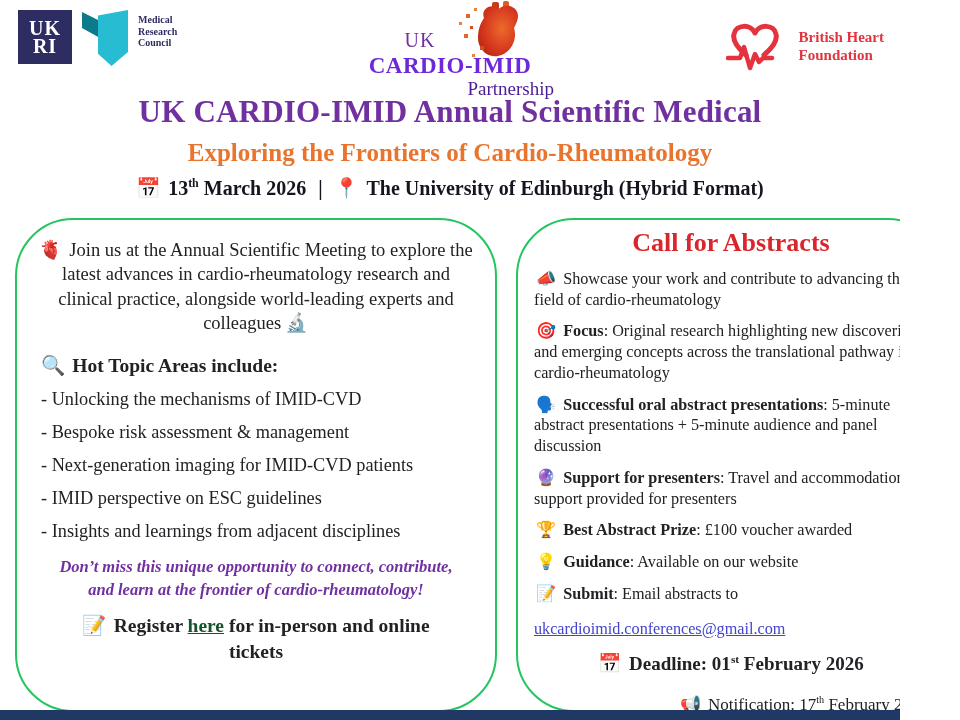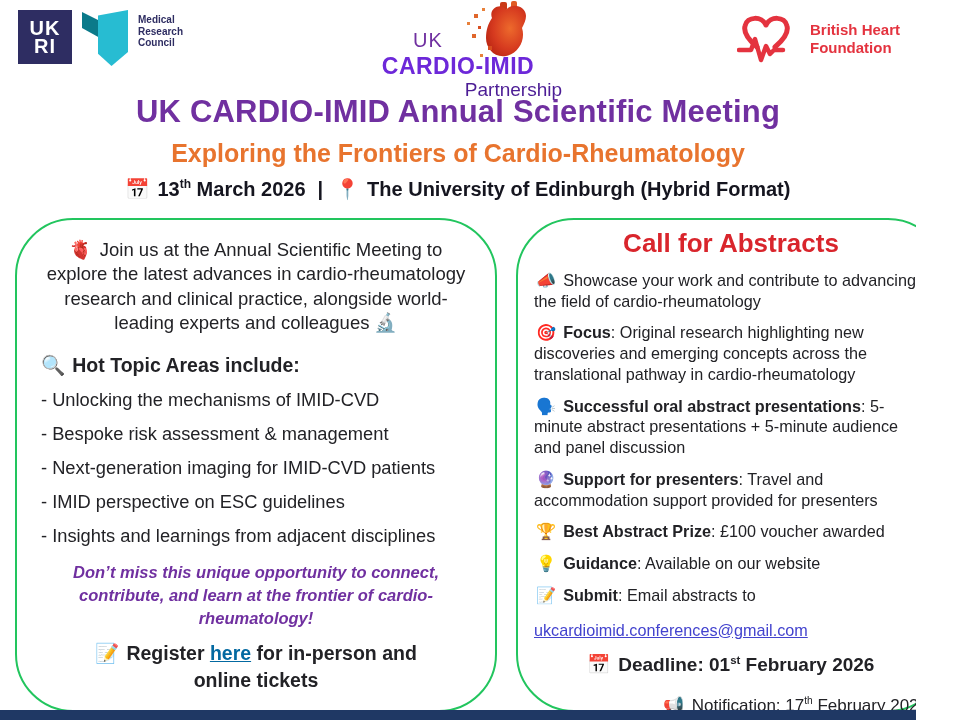--- a/index.html
+++ b/index.html
@@ -1,36 +1,36 @@
 <!DOCTYPE html>
 <html><head>
 <meta charset="utf-8">
 <style>
   html,body{margin:0;padding:0;background:#ffffff;}
   .page{position:relative;width:900px;height:720px;background:#ffffff;overflow:hidden;
-        font-family:Liberation Sans, sans-serif;color:#222226;padding-left:16px;}
+        font-family:Liberation Serif, serif;color:#222226;}
 
   
   .ukri-logo{position:absolute;left:18px;top:10px;display:flex;gap:10px;align-items:flex-start;}
   .ukri-box{width:54px;height:54px;background:#2E2D62;color:#fff;display:flex;flex-direction:column;
             align-items:center;justify-content:center;font-weight:bold;font-size:20px;line-height:.92;letter-spacing:1px;}
   .ukri-swoosh{position:relative;width:46px;height:56px;}
   .sw-dark{position:absolute;left:0;top:2px;width:18px;height:26px;background:#0B7A8A;
            clip-path:polygon(0 0,100% 35%,100% 100%,0 62%);}
   .sw-light{position:absolute;left:16px;top:0;width:30px;height:56px;background:#27BCD2;
             clip-path:polygon(0 10%,100% 0,100% 75%,45% 100%,0 78%);}
   .ukri-text{font-size:10px;font-weight:bold;color:#2E2D62;line-height:1.15;margin-top:4px;}
 
   .cimid-logo{position:absolute;left:50%;top:2px;transform:translateX(-50%);width:240px;height:92px;text-align:center;}
   .cimid-heart{position:absolute;left:124px;top:-2px;}
   .cimid-uk{font-size:20px;color:#7030A0;margin-top:27px;transform:translateX(-30px);letter-spacing:1px;}
   .cimid-name{font-size:23px;font-weight:bold;color:#6d28d9;letter-spacing:.5px;margin-top:1px;}
   .cimid-part{font-size:19px;color:#4c1d95;text-align:right;padding-right:16px;margin-top:-1px;}
 
-  .bhf-logo{position:absolute;right:16px;top:12px;display:flex;gap:15px;align-items:center;}
+  .bhf-logo{position:absolute;right:16px;top:20px;display:flex;gap:15px;align-items:center;}
   .bhf-text{font-size:15px;font-weight:bold;color:#E4333F;line-height:1.18;}
 
   
   .title-block{position:absolute;left:0;top:94px;width:100%;text-align:center;}
   .main-title{font-size:31px;font-weight:bold;color:#7030A0;margin:0;letter-spacing:.2px;}
   .sub-title{font-size:25px;font-weight:bold;color:#E8742E;margin:9px 0 0 0;}
   .date-line{font-size:20px;font-weight:bold;color:#15151f;margin-top:9px;}
   .date-line .sep{margin:0 12px;}
   sup{font-size:60%;line-height:0;}
   .emo{margin-right:7px;}
@@ -39,21 +39,21 @@
   .panel{position:absolute;top:218px;background:#fff;border:2px solid #22c55e;border-radius:58px;box-sizing:border-box;}
   .left-panel{left:15px;width:482px;height:494px;padding:12px 20px 10px 20px;}
   .right-panel{left:516px;width:430px;height:494px;padding:6px 16px 8px 16px;}
 
   .intro{text-align:center;font-size:18.5px;line-height:1.32;margin-top:6px;padding:0 2px;}
   .hot-heading{font-size:19.5px;font-weight:bold;margin-top:13px;padding-left:4px;}
   .hot-item{font-size:18.3px;margin-top:12px;padding-left:4px;}
   .closing{text-align:center;color:#7030A0;font-weight:bold;font-style:italic;font-size:16.5px;
            line-height:1.38;margin:14px auto 0 auto;max-width:412px;}
   .register{text-align:center;font-size:19.5px;font-weight:bold;line-height:1.35;margin:11px auto 0 auto;max-width:380px;}
-  .register-link{color:#0369a1;text-decoration:underline;cursor:pointer;}
+  .register-link{color:#14532d;text-decoration:underline;cursor:pointer;}
 
   .rp-heading{text-align:center;color:#D9252C;font-size:26px;font-weight:bold;margin:2px 0 0 0;}
   .rp-item{font-size:16.2px;line-height:1.28;margin:11px 0 0 0;text-indent:2px;}
   .rp-item b{font-weight:bold;}
   .email-link{display:block;color:#4343CE;text-decoration:underline;cursor:pointer;text-indent:0;margin-top:14px;}
   .rp-deadline{text-align:center;font-weight:bold;font-size:19px;margin-top:13px;}
   .rp-notification{text-align:right;font-size:17px;margin-top:7px;}
 
   .footer-bar{position:absolute;left:0;bottom:0;width:100%;height:10px;background:#1F3864;}
 </style>
@@ -108,21 +108,21 @@
       <path d="M29 13 C25 4 10 4 8 14 C6 22 14 30 20 35 M38 35 C44 30 52 22 50 14 C48 4 33 4 29 13" fill="none" stroke="#E4333F" stroke-width="5" stroke-linecap="round"></path>
       <polyline points="2 38 14 38 18 27 24 48 29 34 33 42 37 38 46 38" fill="none" stroke="#E4333F" stroke-width="4.5" stroke-linejoin="round" stroke-linecap="round"></polyline>
     </svg>
     <div class="bhf-text">
       <div>British Heart</div>
       <div>Foundation</div>
     </div>
   </div>
 
   <div class="title-block">
-    <h1 class="main-title">UK CARDIO-IMID Annual Scientific Meeting</h1>
+    <h1 class="main-title">UK CARDIO-IMID Annual Scientific Medical</h1>
     <h2 class="sub-title">Exploring the Frontiers of Cardio-Rheumatology</h2>
     <div class="date-line">
       <span class="emo">📅</span><span>13</span><sup>th</sup><span> March 2026</span><span class="sep">|</span><span class="emo">📍</span><span>The University of Edinburgh (Hybrid Format)</span>
     </div>
   </div>
 
   <div class="panel left-panel">
     <p class="intro"><span class="emo">🫀</span><span>Join us at the Annual Scientific Meeting to explore the latest advances in cardio-rheumatology research and clinical practice, alongside world-leading experts and colleagues </span><span>🔬</span></p>
 
     <div class="hot-heading"><span class="emo">🔍</span><span>Hot Topic Areas include:</span></div>

